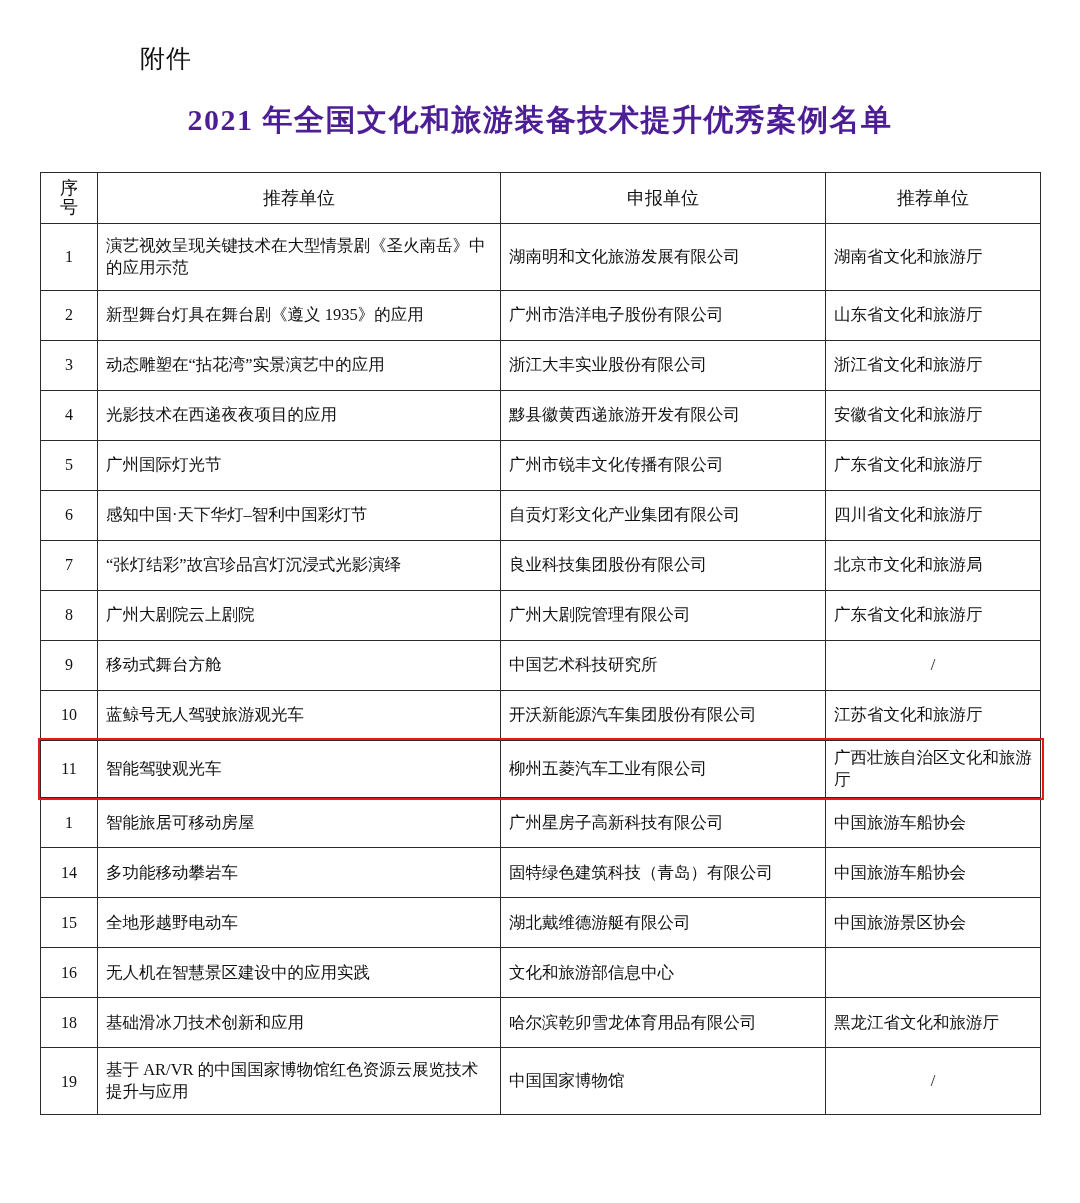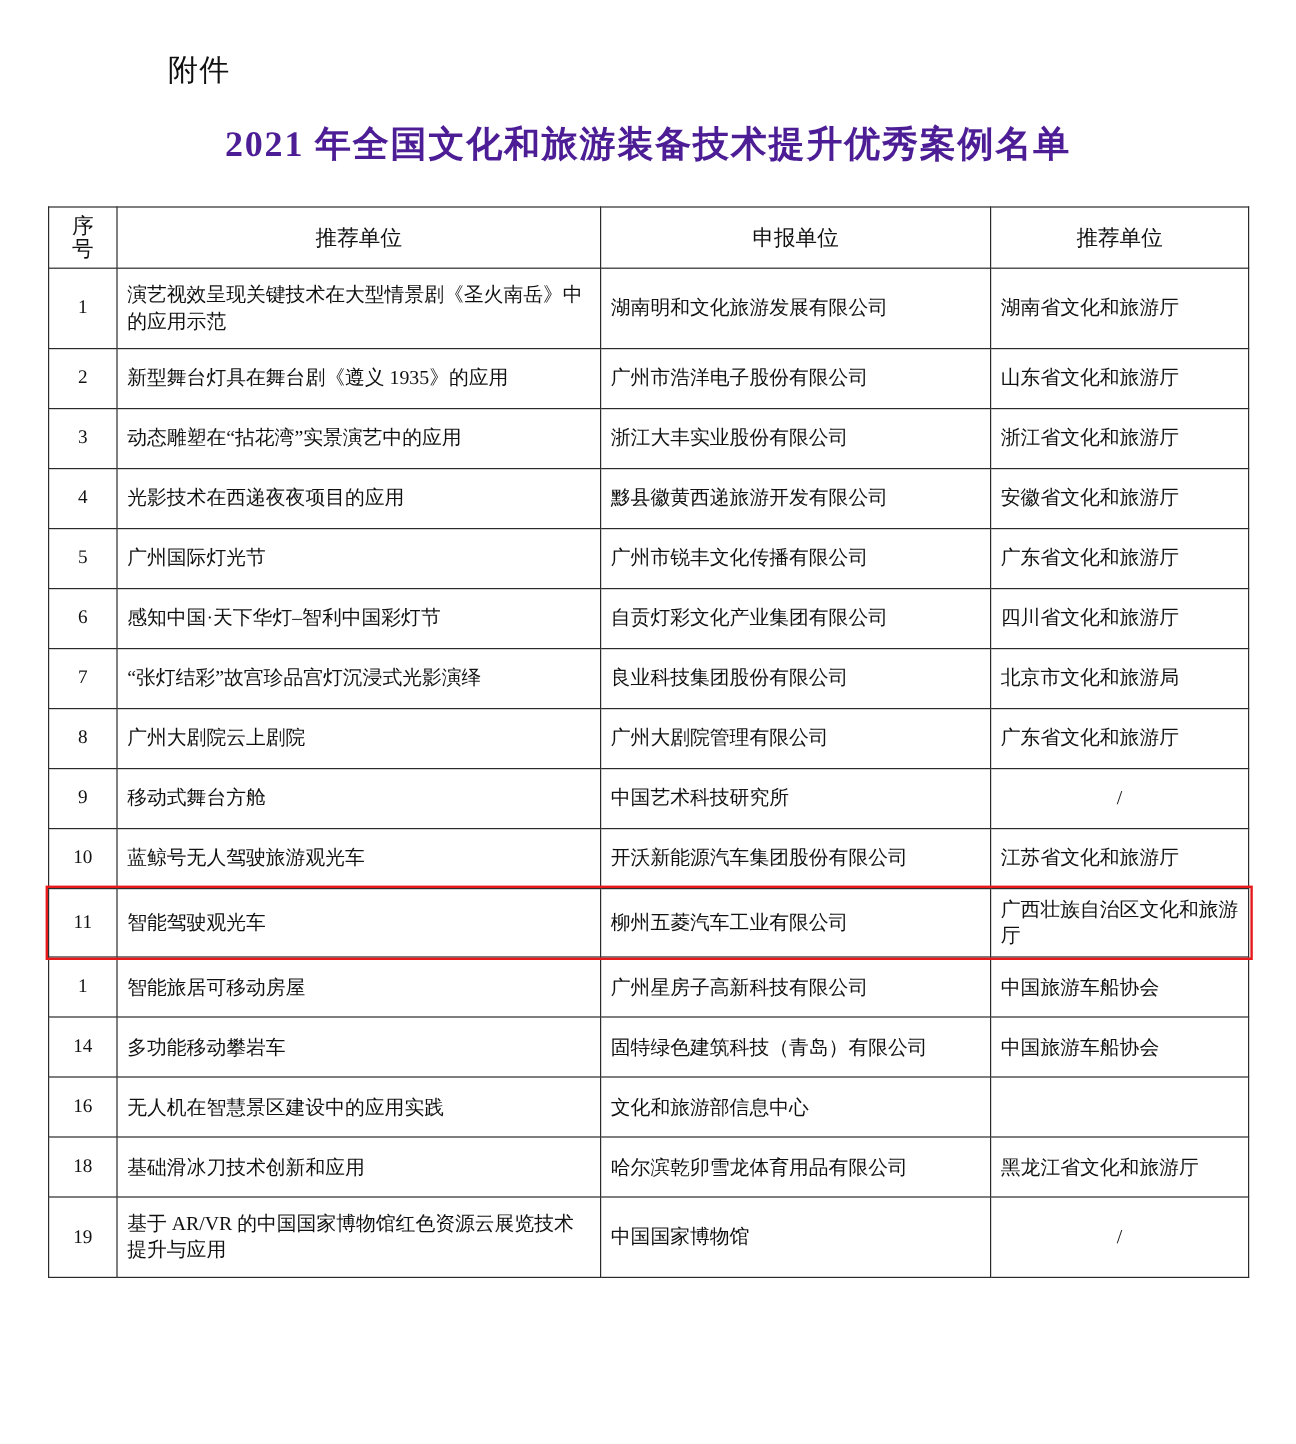--- a/index.html
+++ b/index.html
@@ -213,20 +213,26 @@
           <td class="name">智能旅居可移动房屋</td>
           <td class="apply">广州星房子高新科技有限公司</td>
           <td class="recommend">中国旅游车船协会</td>
         </tr>
         <tr class="row-14">
           <td class="seq">14</td>
           <td class="name">多功能移动攀岩车</td>
           <td class="apply">固特绿色建筑科技（青岛）有限公司</td>
           <td class="recommend">中国旅游车船协会</td>
         </tr>
+        <tr class="row-15">
+          <td class="seq">15</td>
+          <td class="name">全地形越野电动车</td>
+          <td class="apply">湖北戴维德游艇有限公司</td>
+          <td class="recommend">中国旅游景区协会</td>
+        </tr>
         <tr class="row-16">
           <td class="seq">16</td>
           <td class="name">无人机在智慧景区建设中的应用实践</td>
           <td class="apply">文化和旅游部信息中心</td>
           <td class="recommend"></td>
         </tr>
         <tr class="row-18">
           <td class="seq">18</td>
           <td class="name">基础滑冰刀技术创新和应用</td>
           <td class="apply">哈尔滨乾卯雪龙体育用品有限公司</td>

